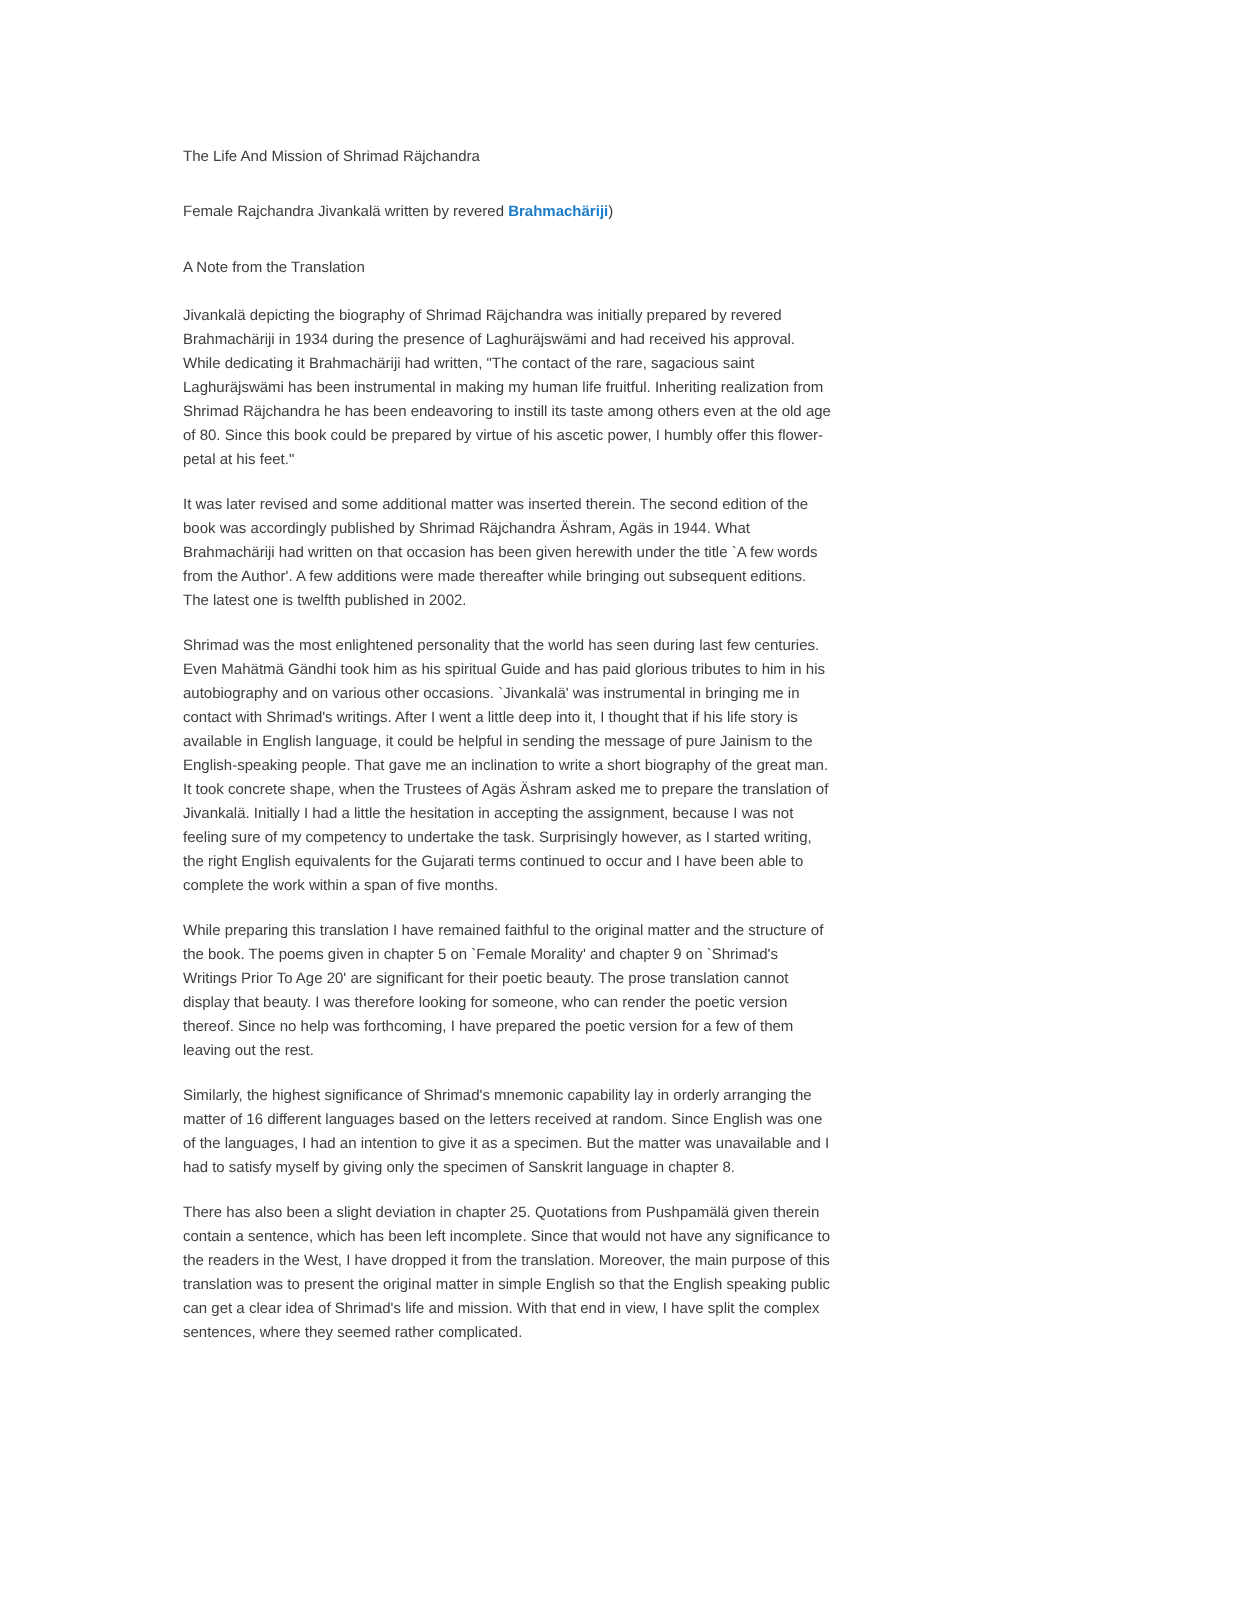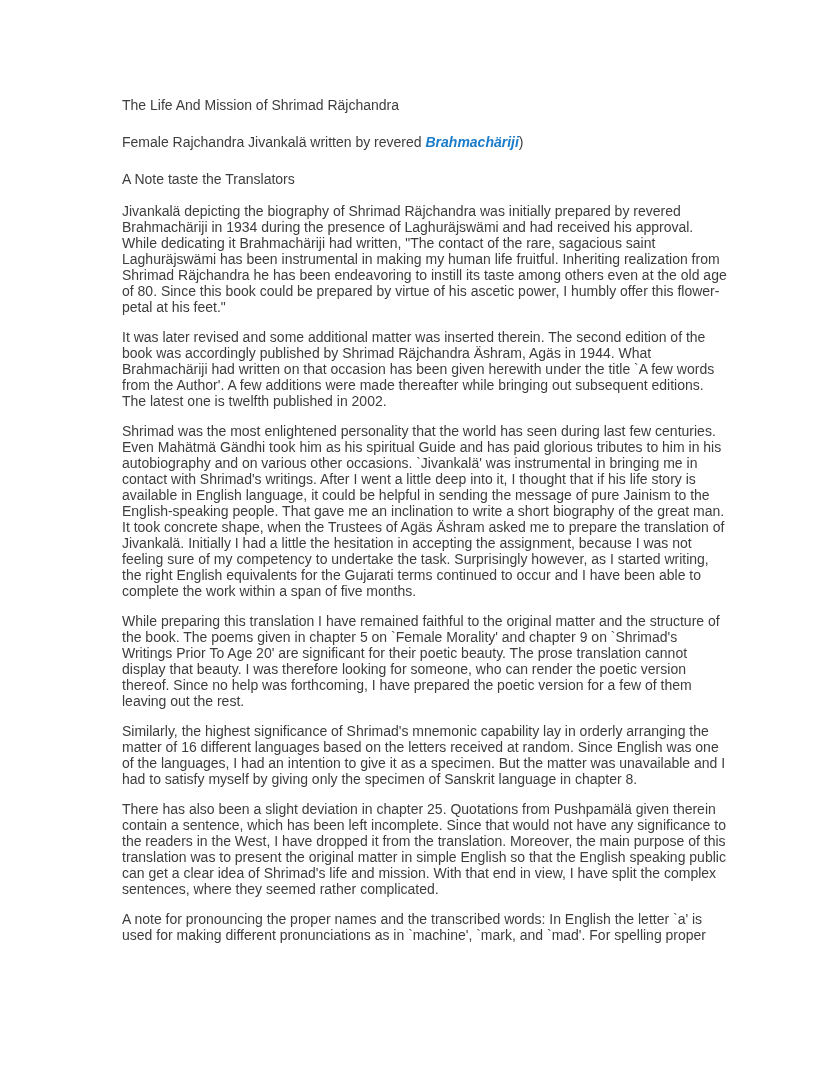--- a/index.html
+++ b/index.html
@@ -13,51 +13,50 @@
     overflow: hidden;
     font-family: "Liberation Sans", sans-serif;
   }
   .page {
     box-sizing: border-box;
     width: 828px;
     height: 816px;
     padding: 97px 96px 0 122px;
     background: #ffffff;
     color: #3d3d3d;
-    font-size: 14px;
+    font-size: 10px;
     line-height: 16px;
   }
   .hline {
     margin: 0 0 21px 0;
     white-space: pre-line;
   }
   .heading {
     margin: 15px 0 16px 0;
   }
   .para {
     margin: 0 0 14px 0;
     white-space: pre-line;
   }
   .author-link {
     color: #1b7cca;
     font-weight: bold;
-    font-style: italic;
   }
 </style>
 </head>
 <body>
 
 <div class="page">
 
   <p class="hline">The Life And Mission of Shrimad Räjchandra</p>
 
   <p class="hline"><span>Female Rajchandra Jivankalä written by revered </span><span class="author-link">Brahmachäriji</span><span>)</span></p>
 
 
-  <p class="hline heading">A Note taste the Translators</p>
+  <p class="hline heading">A Note from the Translation</p>
 
   <div>
     <p class="para">Jivankalä depicting the biography of Shrimad Räjchandra was initially prepared by revered
 Brahmachäriji in 1934 during the presence of Laghuräjswämi and had received his approval.
 While dedicating it Brahmachäriji had written, "The contact of the rare, sagacious saint
 Laghuräjswämi has been instrumental in making my human life fruitful. Inheriting realization from
 Shrimad Räjchandra he has been endeavoring to instill its taste among others even at the old age
 of 80. Since this book could be prepared by virtue of his ascetic power, I humbly offer this flower-
 petal at his feet."</p>
     <p class="para">It was later revised and some additional matter was inserted therein. The second edition of the
@@ -85,17 +84,15 @@
     <p class="para">Similarly, the highest significance of Shrimad's mnemonic capability lay in orderly arranging the
 matter of 16 different languages based on the letters received at random. Since English was one
 of the languages, I had an intention to give it as a specimen. But the matter was unavailable and I
 had to satisfy myself by giving only the specimen of Sanskrit language in chapter 8.</p>
     <p class="para">There has also been a slight deviation in chapter 25. Quotations from Pushpamälä given therein
 contain a sentence, which has been left incomplete. Since that would not have any significance to
 the readers in the West, I have dropped it from the translation. Moreover, the main purpose of this
 translation was to present the original matter in simple English so that the English speaking public
 can get a clear idea of Shrimad's life and mission. With that end in view, I have split the complex
 sentences, where they seemed rather complicated.</p>
-    <p class="para">A note for pronouncing the proper names and the transcribed words: In English the letter `a' is
-used for making different pronunciations as in `machine', `mark, and `mad'.  For spelling proper</p>
   </div>
 
 </div>
 
 </body></html>

